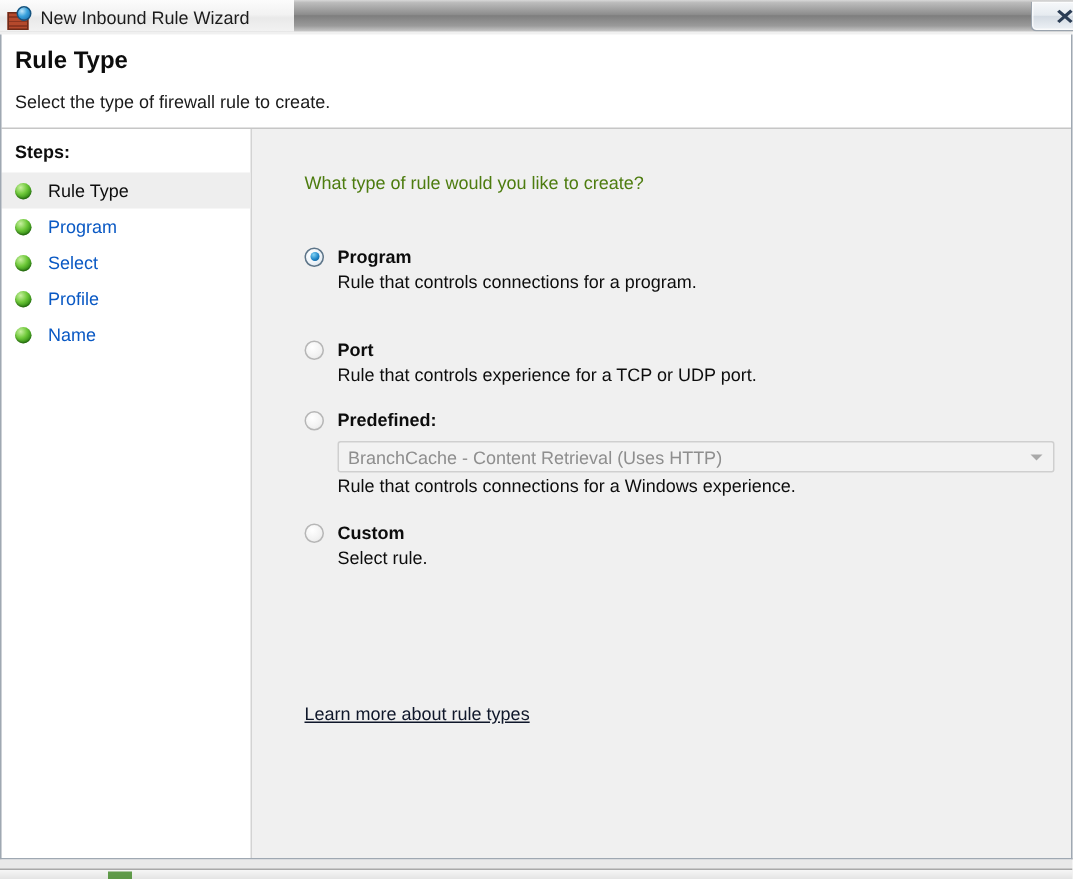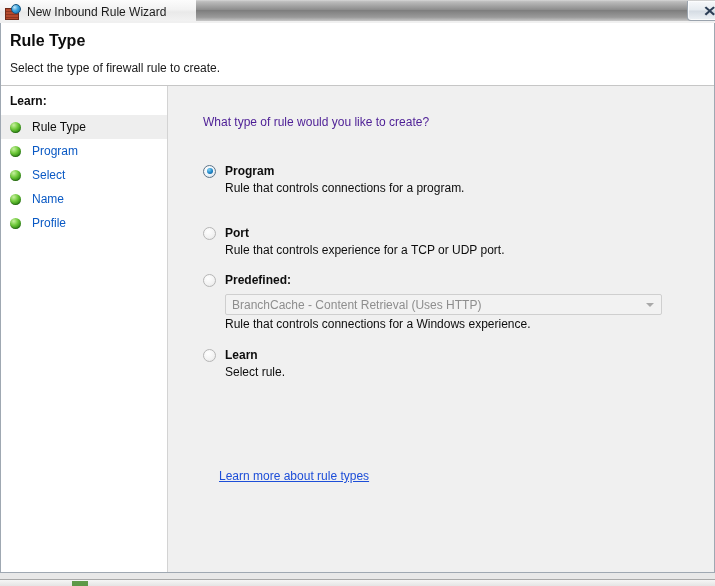--- a/index.html
+++ b/index.html
@@ -194,21 +194,21 @@
     left: 168px; top: 86px;
     width: 546px;
     height: 486px;
     background: #f0f0f0;
     box-sizing: border-box;
   }
   .question {
     position: absolute;
     left: 35px; top: 29px;
     font-size: 12px;
-    color: #4c1d95;
+    color: #4d7c0f;
   }
 
   .options {
     position: absolute;
     left: 35px; top: 77px;
     width: 495px;
   }
   .option { position: relative; }
   .opt-head {
     display: flex;
@@ -245,21 +245,21 @@
     white-space: nowrap;
   }
   .opt-desc {
     margin: 2px 0 0 22px;
     font-size: 12px;
     color: #0d0d0d;
   }
 
   .combo {
     margin: 6px 0 0 22px;
-    width: 437px;
+    width: 478px;
     height: 21px;
     background: #f2f2f2;
     border: 1px solid #cfcfcf;
     border-radius: 2px;
     box-sizing: border-box;
     display: flex;
     align-items: center;
     position: relative;
   }
   .combo-text {
@@ -276,25 +276,24 @@
     width: 0; height: 0;
     border-left: 4px solid transparent;
     border-right: 4px solid transparent;
     border-top: 4px solid #a9a9a9;
   }
 
   .learn-link {
     position: absolute;
     left: 35px; top: 383px;
     font-size: 12px;
-    color: #1d4ed8;
+    color: #0f172a;
     text-decoration: underline;
     white-space: nowrap;
     cursor: pointer;
-    margin-left: 16px;
   }
 
   
   .footer {
     position: absolute;
     left: 0; bottom: 0;
     width: 546px;
     height: 58px;
   }
 
@@ -352,41 +351,41 @@
       <span class="close-x">✕</span>
     </div>
   </div>
 
   <div class="header">
     <div class="header-title">Rule Type</div>
     <div class="header-sub">Select the type of firewall rule to create.</div>
   </div>
 
   <div class="sidebar">
-    <div class="steps-label">Learn:</div>
+    <div class="steps-label">Steps:</div>
     <div class="steps-list" id="steps-list">
         <div class="step current">
           <span class="step-bullet"></span>
           <span class="step-label">Rule Type</span>
         </div>
         <div class="step">
           <span class="step-bullet"></span>
           <span class="step-label">Program</span>
         </div>
         <div class="step">
           <span class="step-bullet"></span>
           <span class="step-label">Select</span>
         </div>
         <div class="step">
           <span class="step-bullet"></span>
-          <span class="step-label">Name</span>
+          <span class="step-label">Profile</span>
         </div>
         <div class="step">
           <span class="step-bullet"></span>
-          <span class="step-label">Profile</span>
+          <span class="step-label">Name</span>
         </div>
       </div>
   </div>
 
   <div class="content">
     <div class="question">What type of rule would you like to create?</div>
 
     <div class="options" id="options-list">
         <div class="option" style="margin-bottom: 30px;">
           <div class="opt-head">
@@ -409,21 +408,21 @@
           </div>
           <div class="combo">
             <span class="combo-text">BranchCache - Content Retrieval (Uses HTTP)</span>
             <span class="combo-arrow"></span>
           </div>
           <div class="opt-desc">Rule that controls connections for a Windows experience.</div>
         </div>
         <div class="option">
           <div class="opt-head">
             <span class="radio"></span>
-            <span class="opt-title">Learn</span>
+            <span class="opt-title">Custom</span>
           </div>
           <div class="opt-desc">Select rule.</div>
         </div>
       </div>
 
     <a class="learn-link">Learn more about rule types</a>
 
     <div class="footer">
       
       

